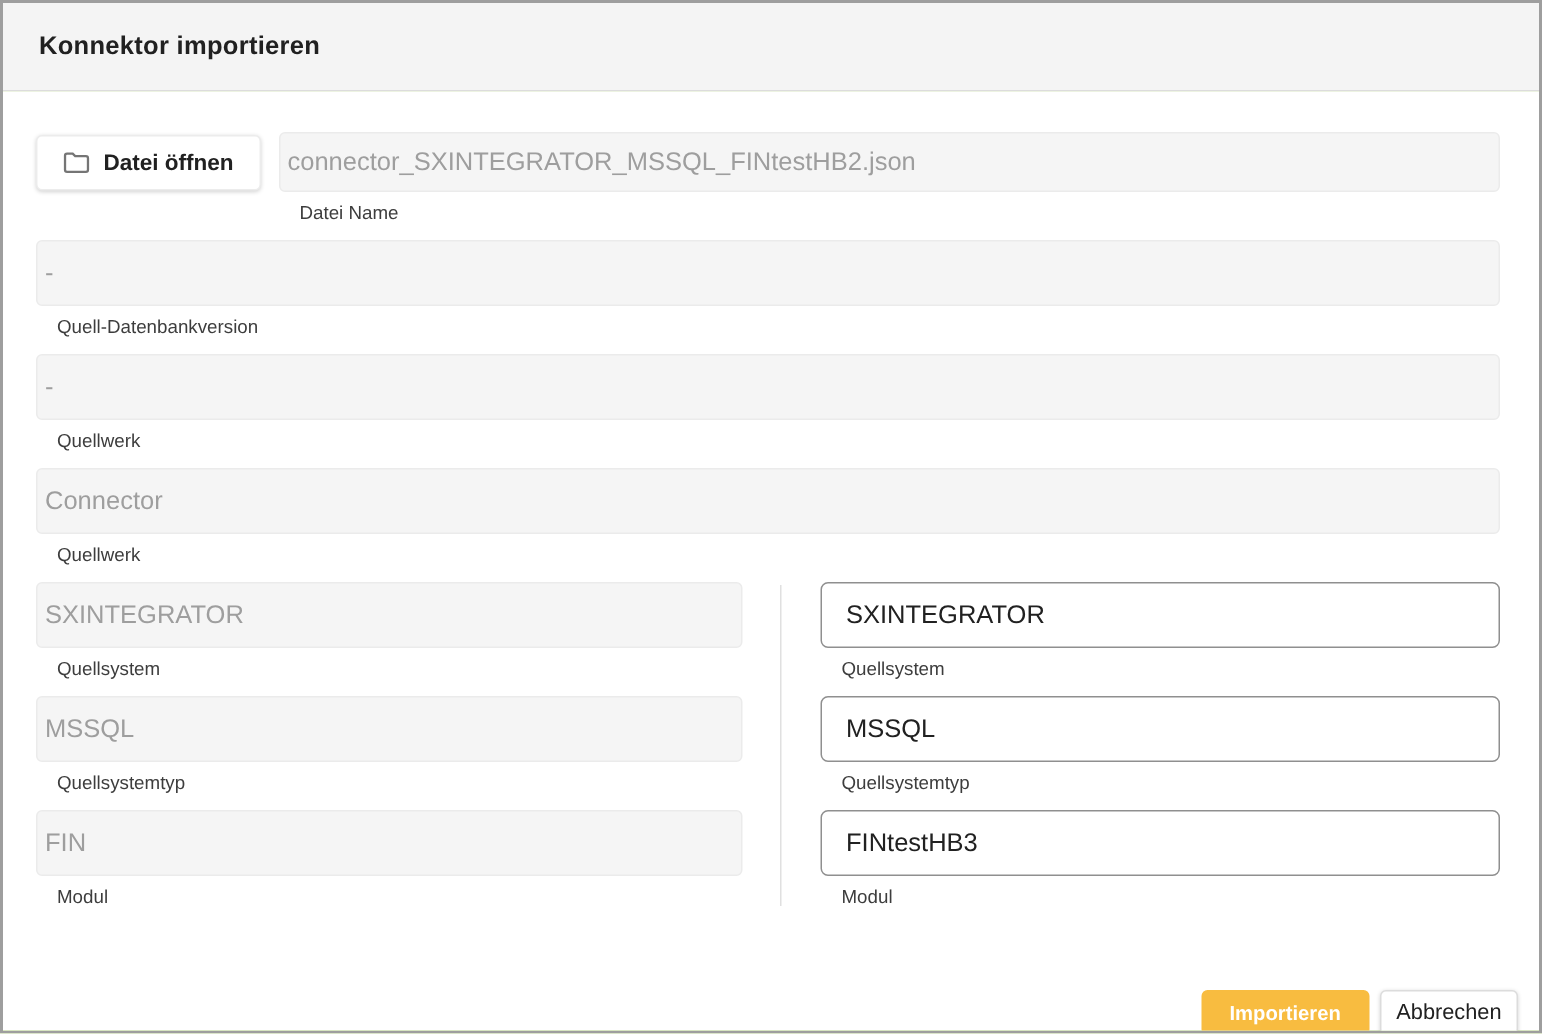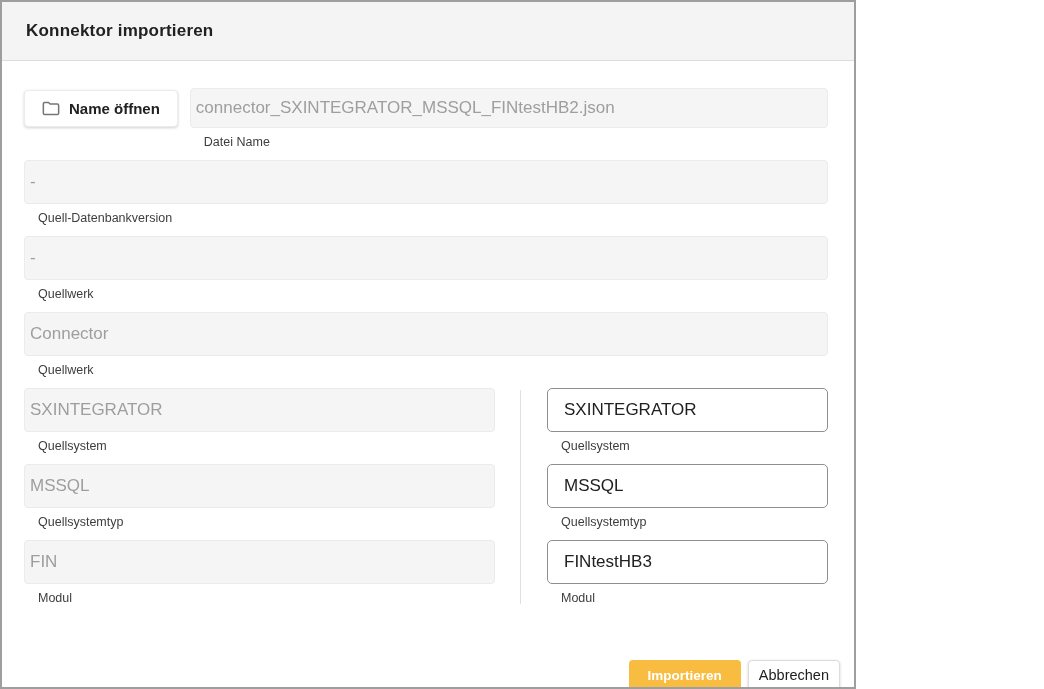--- a/index.html
+++ b/index.html
@@ -1,20 +1,20 @@
 <!DOCTYPE html>
 <html><head>
 <meta charset="utf-8">
 <style>
   * { margin: 0; padding: 0; box-sizing: border-box; }
   html, body { width: 1044px; height: 689px; background: #fff; }
   body { font-family: "Liberation Sans", sans-serif; color: #212121; }
 
   .dialog {
-    width: 856px; height: 689px;
+    width: 1028px; height: 689px;
     border: 2px solid #9e9e9e;
     background: #bef264;
     display: flex; flex-direction: column;
     overflow: hidden;
   }
 
   .dialog-header {
     height: 59px; flex: 0 0 59px;
     background: #f4f4f4;
     border-bottom: 1px solid #dcdcdc;
@@ -128,21 +128,21 @@
 
   <div class="dialog-content">
 
     <div class="file-row">
       <button class="open-file-btn">
         <span>
           <svg width="18" height="15" viewBox="0 0 20 16" fill="none">
             <path d="M1.5 2.8 C1.5 1.9 2.1 1.3 3 1.3 L7.2 1.3 L9 3.1 L17 3.1 C17.9 3.1 18.5 3.7 18.5 4.6 L18.5 13.2 C18.5 14.1 17.9 14.7 17 14.7 L3 14.7 C2.1 14.7 1.5 14.1 1.5 13.2 Z" stroke="#757575" stroke-width="1.7" fill="none"></path>
           </svg>
         </span>
-        <span>Name öffnen</span>
+        <span>Datei öffnen</span>
       </button>
       <div class="file-field-group">
         <div class="field-box disabled">connector_SXINTEGRATOR_MSSQL_FINtestHB2.json</div>
         <div class="field-label">Datei Name</div>
       </div>
     </div>
 
     <div class="field-group">
       <div class="field-box disabled">-</div>
       <div class="field-label">Quell-Datenbankversion</div>

